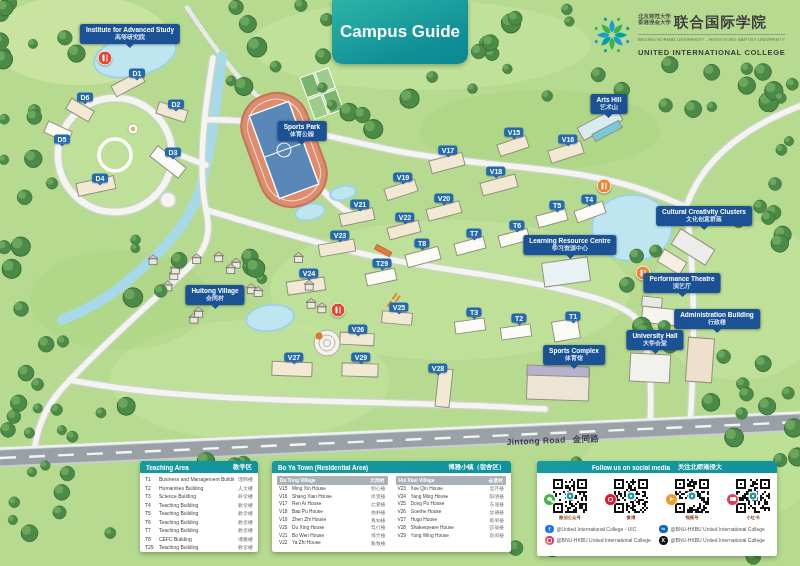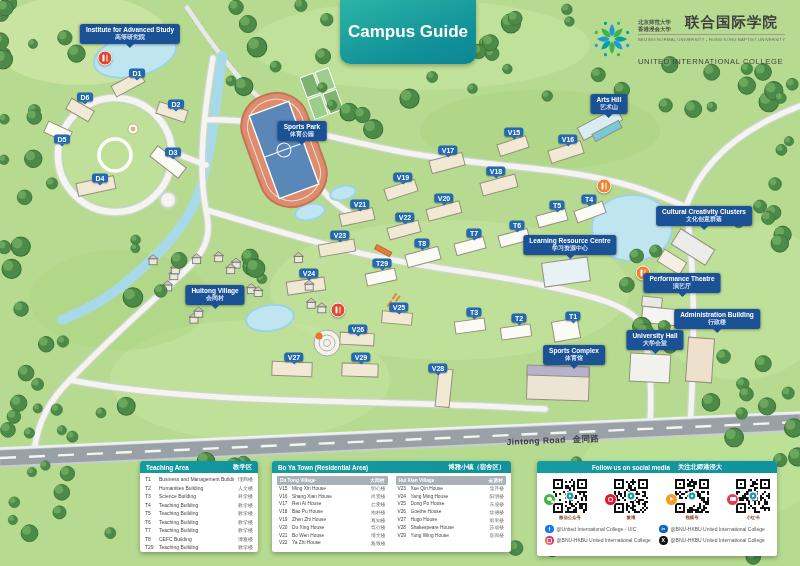--- a/index.html
+++ b/index.html
@@ -2,35 +2,35 @@
 <html><head>
 <meta charset="utf-8">
 <style>
   *{margin:0;padding:0;box-sizing:border-box}
   html,body{width:800px;height:566px}
   body{font-family:"Liberation Sans",sans-serif;position:relative;overflow:hidden;background:#b6db90}
   #stage{position:absolute;left:0;top:0;width:800px;height:566px;overflow:hidden}
   #map-svg{position:absolute;left:0;top:0;z-index:1}
 
   
-  .banner{position:absolute;left:340px;top:0;width:136px;height:64px;z-index:5;
+  .banner{position:absolute;left:332px;top:0;width:136px;height:64px;z-index:5;
     background:linear-gradient(160deg,#2cb4a6 0%,#119098 70%,#0c8791 100%);
     border-radius:0 0 10px 10px;display:flex;flex-direction:column;align-items:center;justify-content:center;gap:17px;
     box-shadow:0 2px 4px rgba(0,0,0,.28)}
   .banner .en{color:#fff;font-size:17px;font-weight:bold}
   .banner .zh{color:#d9b66b;font-size:18px;font-weight:bold;letter-spacing:5px;margin-right:-5px}
 
   
   .logo{position:absolute;left:592px;top:13px;display:flex;align-items:center;gap:6px;z-index:5}
   .logo-text{display:flex;flex-direction:column}
-  .logo-row1{display:flex;align-items:flex-end;gap:14px}
+  .logo-row1{display:flex;align-items:flex-start;gap:3px}
   .logo-small-cn{display:flex;flex-direction:column;font-size:5.5px;color:#4b4b4b;line-height:1.15;font-weight:bold}
   .logo-big-cn{font-size:14.5px;color:#3e3e3e;font-weight:bold;letter-spacing:1px}
   .logo-en-small{font-size:4.2px;color:#6b6b6b;margin-top:2px;border-top:0.5px solid #9a9a9a;padding-top:1.5px;letter-spacing:.2px}
-  .logo-en-big{font-size:7.6px;color:#3e3e3e;font-weight:normal;letter-spacing:.6px;margin-top:15px}
+  .logo-en-big{font-size:7.6px;color:#3e3e3e;font-weight:bold;letter-spacing:.6px;margin-top:6px}
 
   
   #marker-layer{position:absolute;left:0;top:0;width:800px;height:566px;z-index:3;pointer-events:none}
   .btag{position:absolute;transform:translate(-50%,-50%);background:#2368b2;color:#fff;font-size:7px;font-weight:bold;
     padding:1px 3.5px;border-radius:2.5px;box-shadow:0 1px 1.5px rgba(0,0,0,.35);white-space:nowrap;z-index:3}
   .btag:after{content:"";position:absolute;left:50%;bottom:-3px;transform:translateX(-50%);
     border:3px solid transparent;border-top:3px solid #2368b2;border-bottom:none}
   .plabel{position:absolute;transform:translate(-50%,-50%);background:#1b5296;color:#fff;text-align:center;
     padding:2px 6px;border-radius:3px;line-height:1.3;white-space:nowrap;z-index:4;box-shadow:0 1px 2.5px rgba(0,0,0,.35)}
   .plabel .en{display:block;font-size:6.5px;font-weight:bold}

